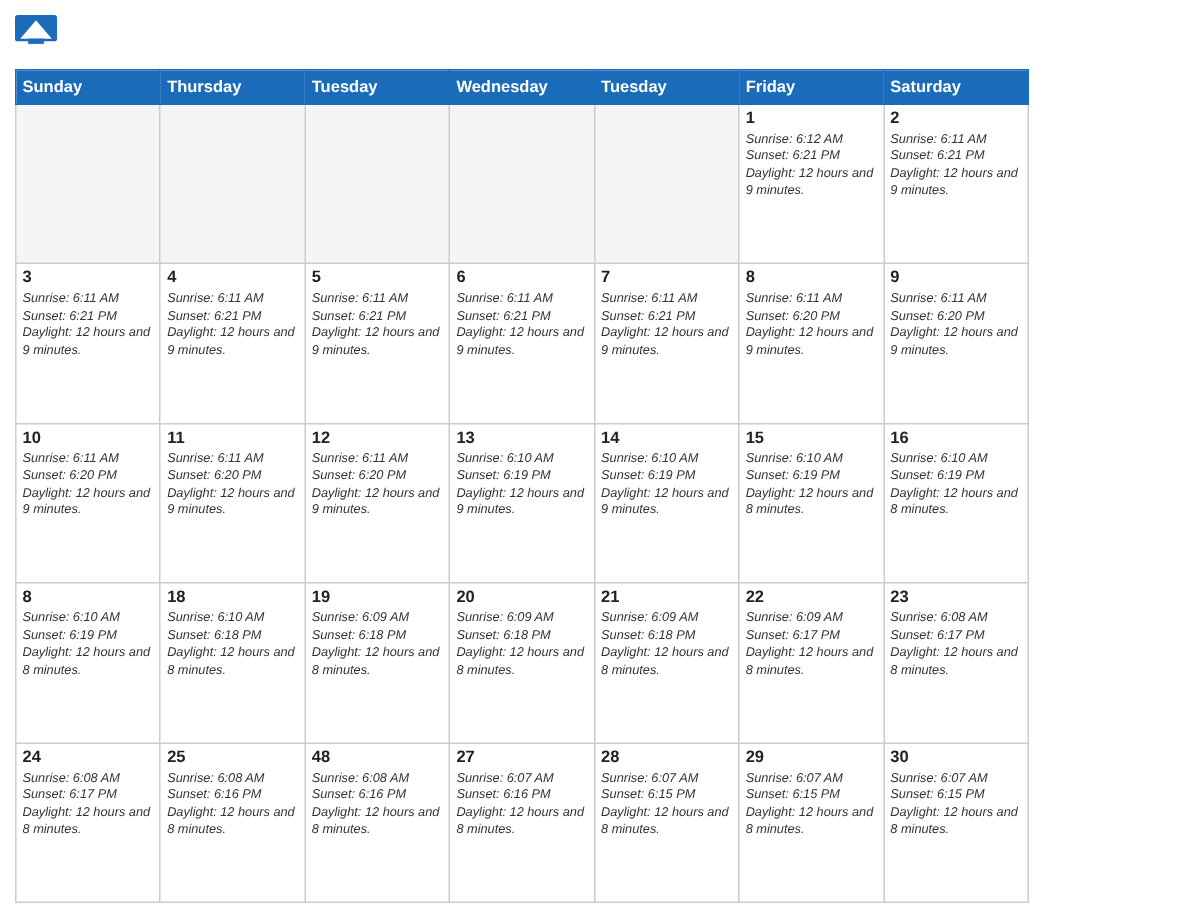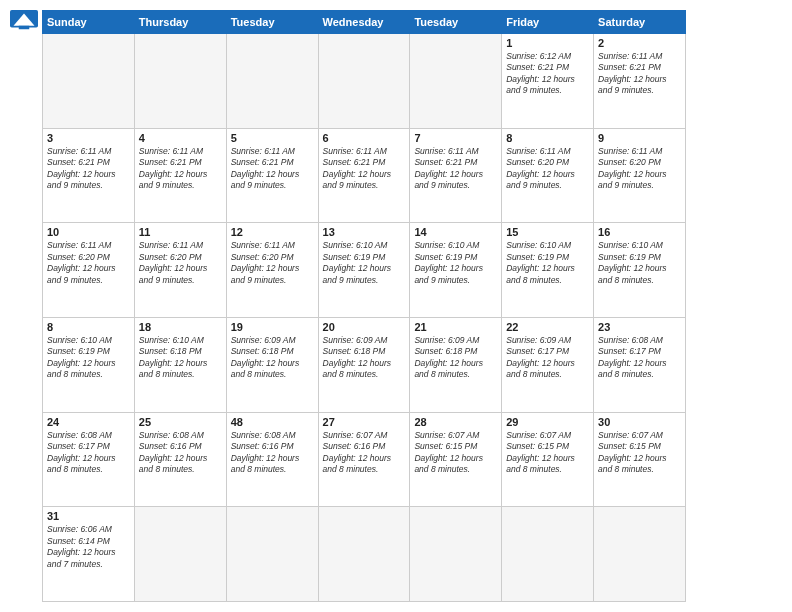--- a/index.html
+++ b/index.html
@@ -8,21 +8,21 @@
       height: 612px;
       font-family: Arial, sans-serif;
       background: #fff;
       overflow: hidden;
     }
     .page {
       width: 696px;
       height: 612px;
       padding: 10px;
       display: flex;
-      flex-direction: row;
+      flex-direction: column;
     }
     .header {
       display: flex;
       justify-content: space-between;
       align-items: flex-start;
       margin-bottom: 8px;
     }
     .logo {
       display: flex;
       align-items: center;
@@ -261,27 +261,15 @@
           </td>
           <td>
             <span class="day-number">29</span>
             <div class="day-info">Sunrise: 6:07 AM<br>Sunset: 6:15 PM<br>Daylight: 12 hours and 8 minutes.</div>
           </td>
           <td>
             <span class="day-number">30</span>
             <div class="day-info">Sunrise: 6:07 AM<br>Sunset: 6:15 PM<br>Daylight: 12 hours and 8 minutes.</div>
           </td>
         </tr>
-        <tr class="last-row">
-          <td>
-            <span class="day-number">31</span>
-            <div class="day-info">Sunrise: 6:06 AM<br>Sunset: 6:14 PM<br>Daylight: 12 hours and 7 minutes.</div>
-          </td>
-          <td class="empty"></td>
-          <td class="empty"></td>
-          <td class="empty"></td>
-          <td class="empty"></td>
-          <td class="empty"></td>
-          <td class="empty"></td>
-        </tr>
       </tbody>
   </table>
 </div>
 
 </body></html>

